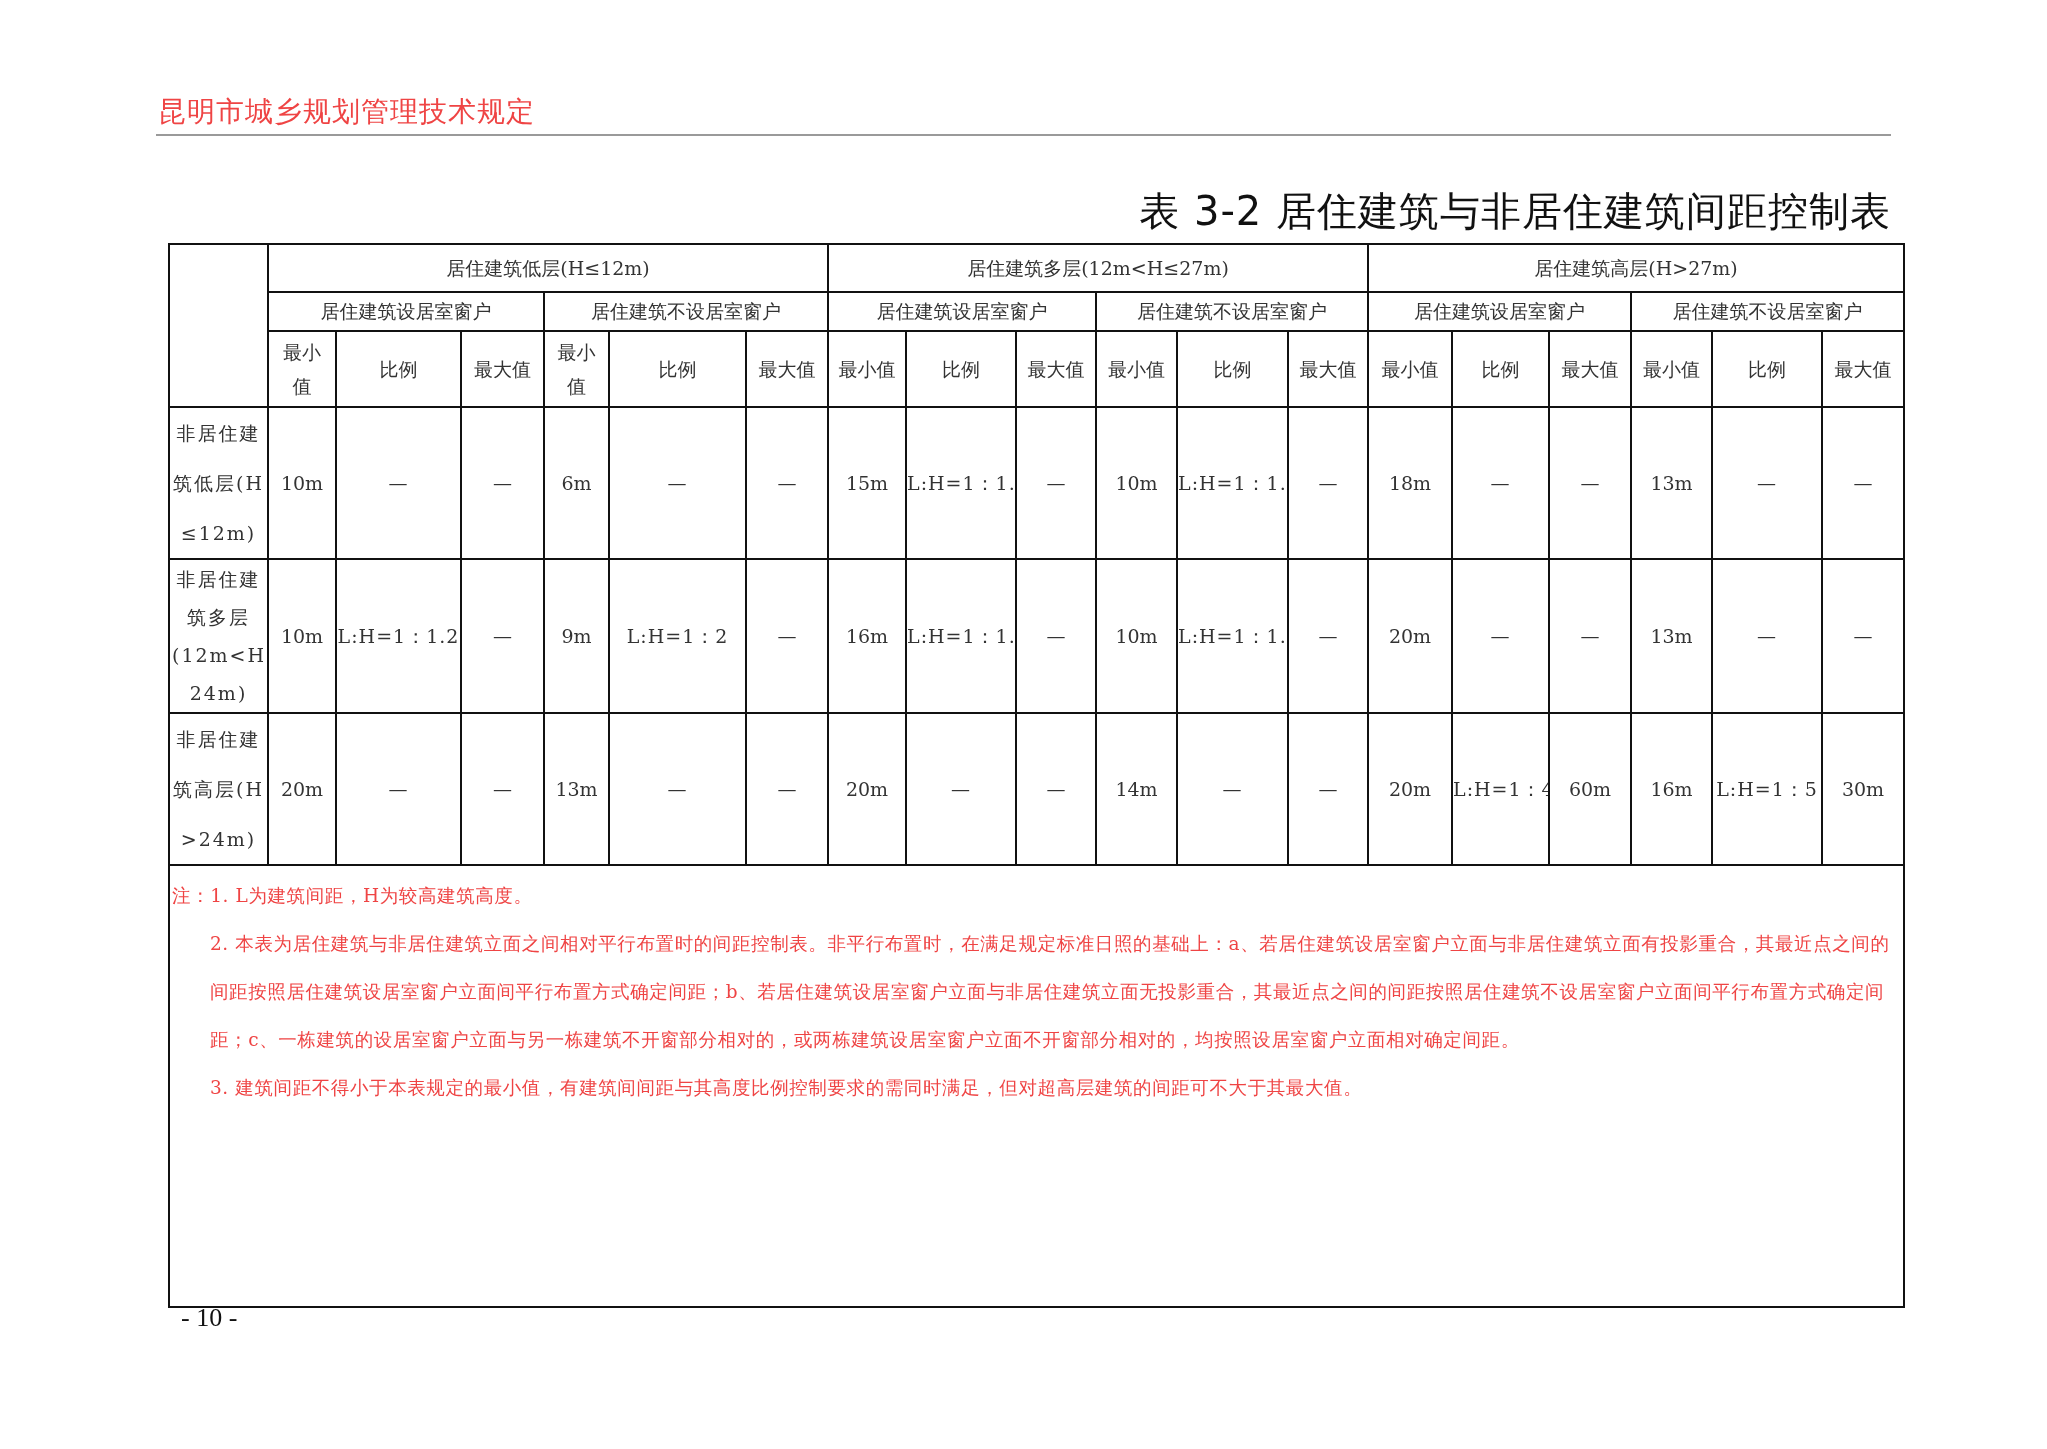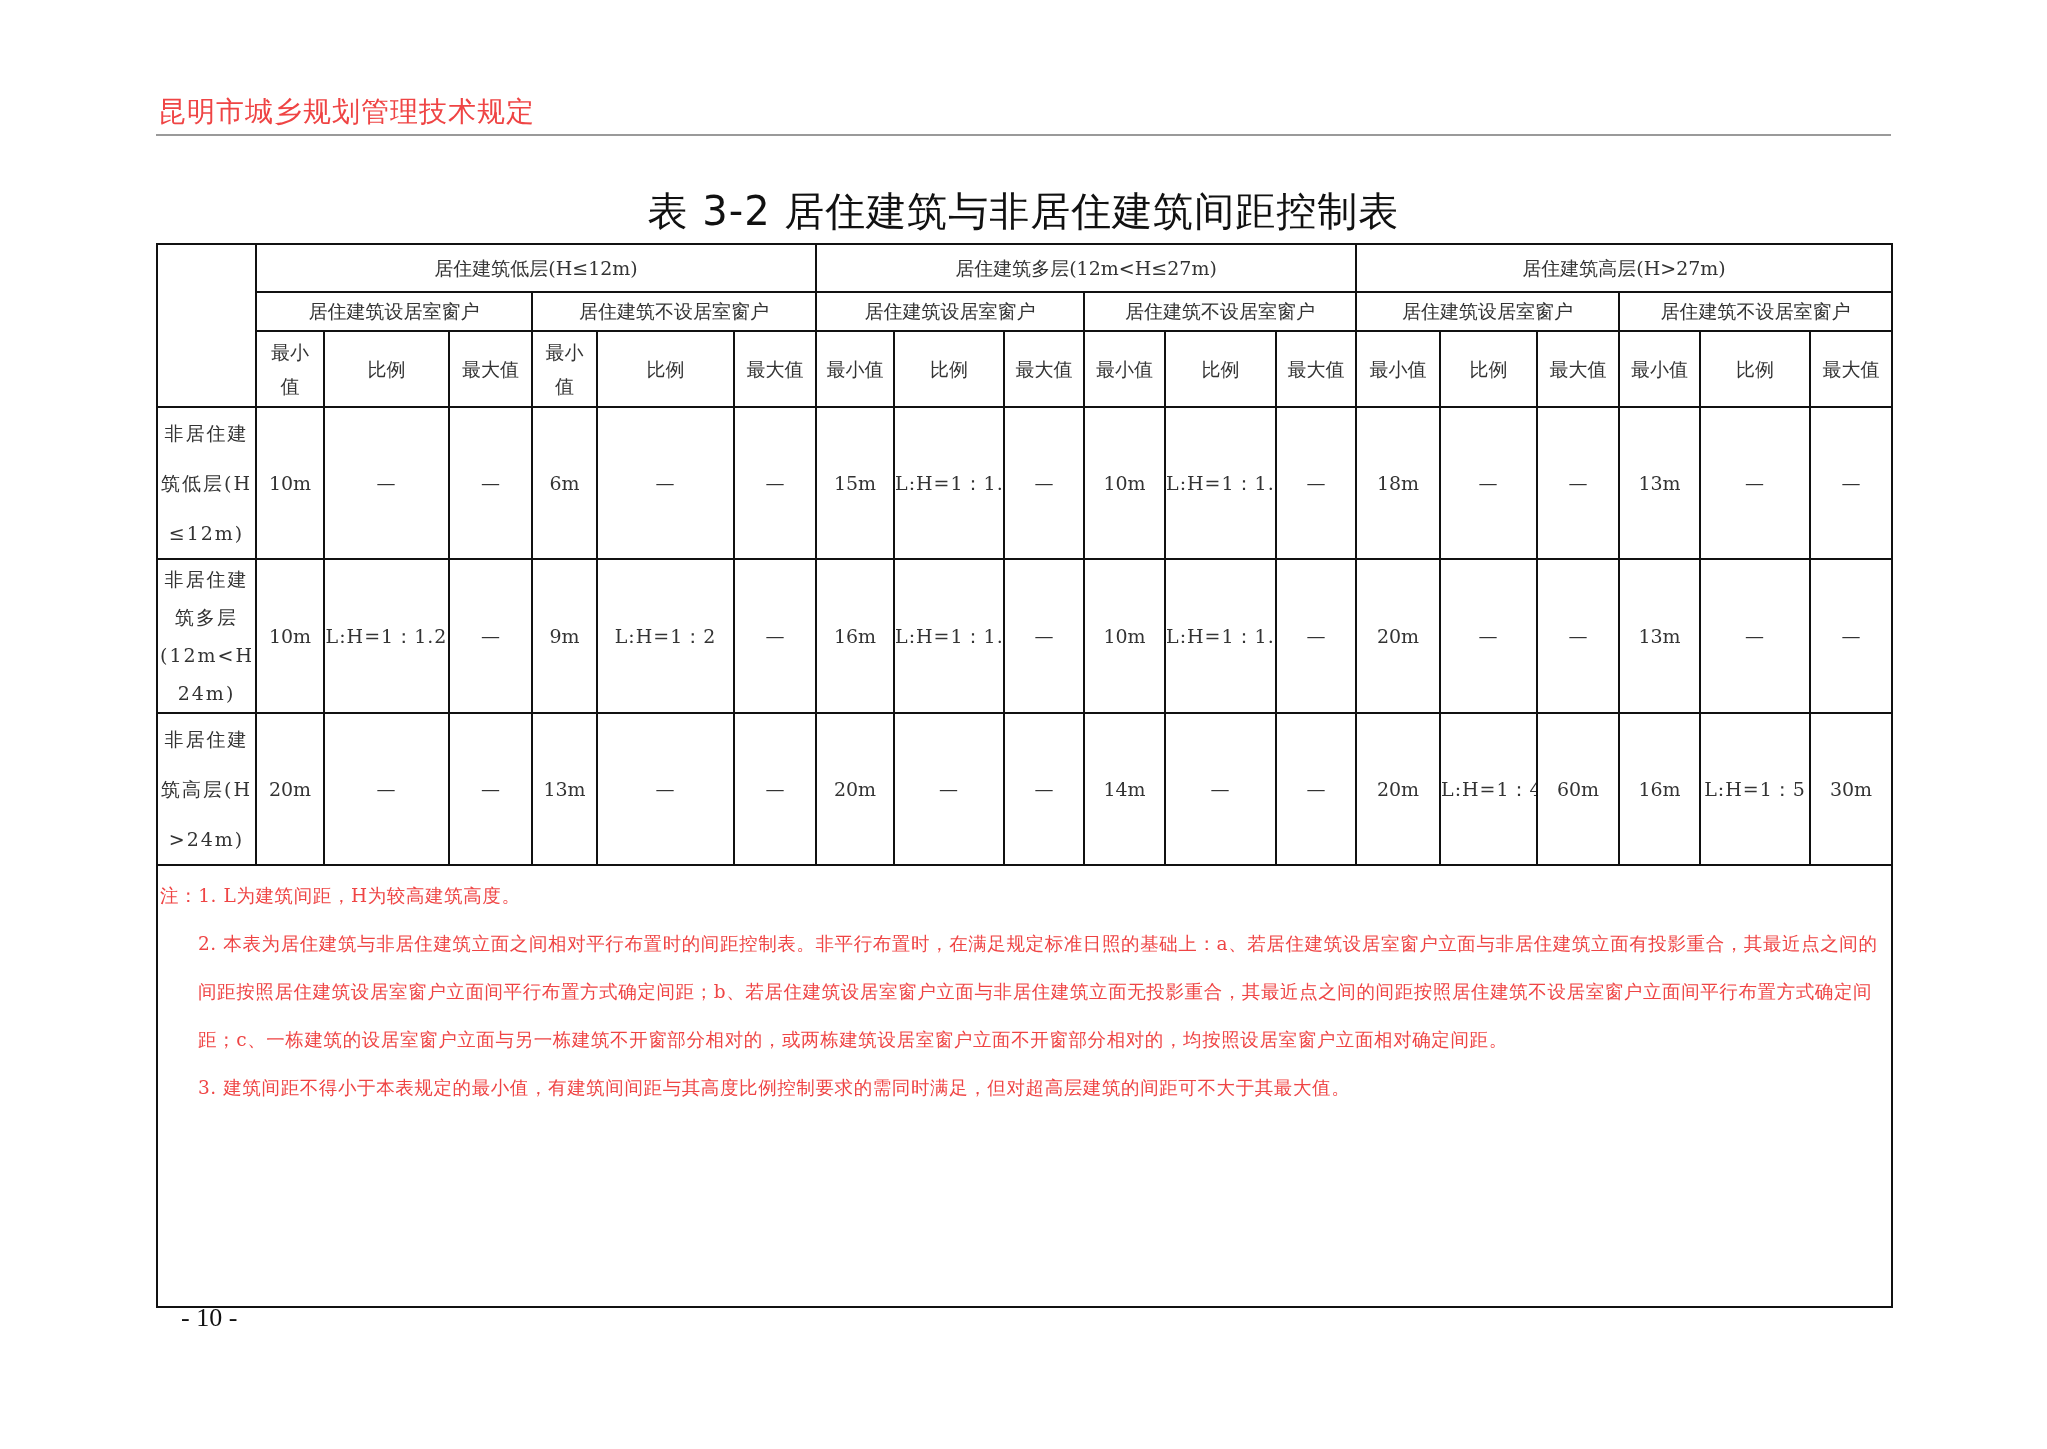--- a/index.html
+++ b/index.html
@@ -1,24 +1,24 @@
 <!DOCTYPE html>
 <html><head>
 <meta charset="utf-8">
 <style>
   html, body { margin:0; padding:0; background:#ffffff; }
   body { width:2047px; height:1449px; position:relative; overflow:hidden;
          font-family:"DejaVu Serif", "Liberation Serif", serif; color:#222; }
   .page-header { position:absolute; left:158px; top:94px; font-size:28px; line-height:36px;
                  font-family:"DejaVu Sans", "Liberation Sans", sans-serif; color:#ef4444; letter-spacing:1px; }
   .header-rule { position:absolute; left:156px; top:134px; width:1735px; height:2px; background:#9a9a9a; }
-  .table-title { position:absolute; left:156px; width:1735px; top:186px; text-align:center;
+  .table-title { position:absolute; left:156px; width:1735px; top:186px; text-align:right;
                  font-family:"DejaVu Sans", "Liberation Sans", sans-serif; font-size:40px; line-height:50px;
                  color:#111; letter-spacing:1px; }
-  table.grid { position:absolute; left:156px; top:243px; border-collapse:collapse; table-layout:fixed; width:1735px;padding-left:24px; }
+  table.grid { position:absolute; left:168px; top:243px; border-collapse:collapse; table-layout:fixed; width:1735px;padding-left:24px; }
   table.grid td { border:2.5px solid #111; text-align:center; vertical-align:middle; padding:0;
                   font-size:19px; color:#333; line-height:48px; overflow:hidden; }
   table.grid .h1 td { height:46px; line-height:46px; }
   table.grid .h2 td { height:37px; line-height:37px; }
   table.grid .h3 td { height:74px; line-height:34px; }
   table.grid td.wrap { line-height:34px; }
   table.grid tr.r1 td { height:111px; }
   table.grid tr.r2 td { height:149px; }
   table.grid tr.r3 td { height:111px; }
   table.grid td.rowlabel { line-height:50px; font-size:19px; letter-spacing:2px; padding:0 2px; }

